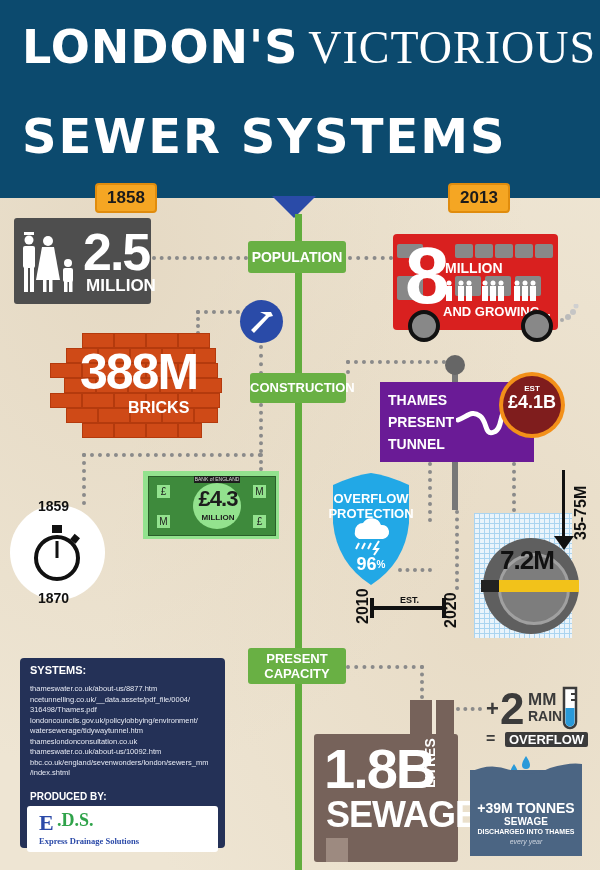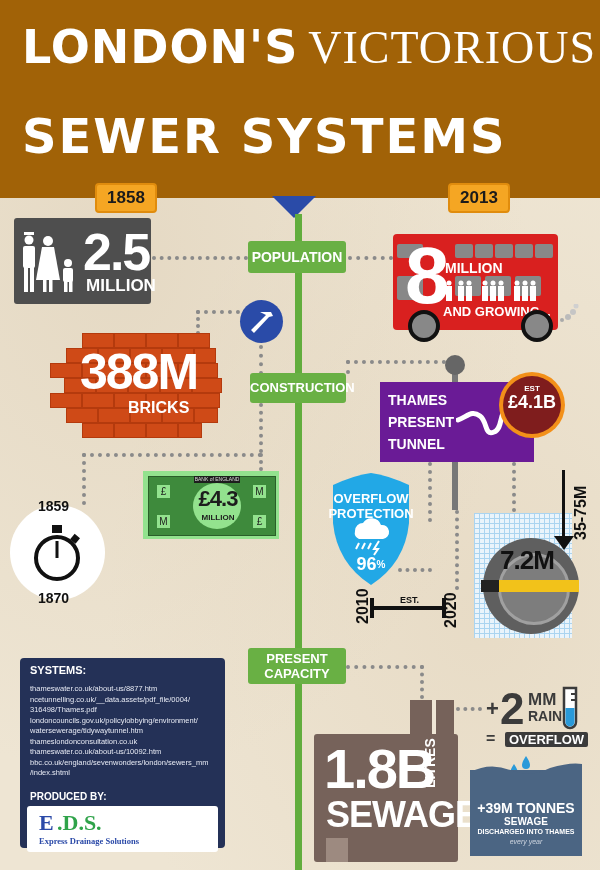--- a/index.html
+++ b/index.html
@@ -1,21 +1,21 @@
 <!DOCTYPE html>
 <html><head>
 <meta charset="utf-8">
 <style>
   html,body{margin:0;padding:0;}
   body{width:600px;height:870px;position:relative;overflow:hidden;background:#efe6d6;font-family:"Liberation Sans",sans-serif;}
   .bg{position:absolute;left:0;top:0;width:600px;height:870px;background:
      radial-gradient(ellipse at 20% 30%, rgba(220,205,180,0.5), transparent 60%),
      radial-gradient(ellipse at 80% 70%, rgba(225,210,185,0.5), transparent 55%),
      #eee5d3;}
-  .header{position:absolute;left:0;top:0;width:600px;height:198px;background:#a16207;}
+  .header{position:absolute;left:0;top:0;width:600px;height:198px;background:#0c4a6e;}
   .notch{position:absolute;left:272px;top:196px;width:0;height:0;border-left:22px solid transparent;border-right:22px solid transparent;border-top:22px solid #2a4ba8;}
   .title1{position:absolute;left:22px;top:20px;color:#fff;font-family:"DejaVu Sans",sans-serif;font-weight:bold;font-size:46px;letter-spacing:1px;}
   .title1 .serif{font-family:"Liberation Serif",serif;font-weight:normal;font-size:46px;margin-left:10px;}
   .title2{position:absolute;left:22px;top:108px;color:#fff;font-family:"DejaVu Sans",sans-serif;font-weight:bold;font-size:48px;letter-spacing:2px;}
   .year{position:absolute;top:183px;width:58px;height:26px;background:#f5a623;border:2px solid #e08c0d;border-radius:4px;color:#1b1b1b;font-weight:bold;font-size:17px;text-align:center;line-height:26px;font-family:"Liberation Sans",sans-serif;}
   .timeline{position:absolute;left:295px;top:214px;width:7px;height:656px;background:#62ad3d;}
   .green-tag{position:absolute;background:#69b044;color:#fff;font-weight:bold;font-size:14px;text-align:center;border-radius:3px;font-family:"Liberation Sans",sans-serif;}
   .dots-h{position:absolute;height:0;border-top:4px dotted #8a8a8a;}
   .dots-v{position:absolute;width:0;border-left:4px dotted #8a8a8a;}
   .pop-1858{position:absolute;left:14px;top:218px;width:137px;height:86px;background:#4e4e4e;border-radius:3px;color:#fff;}
@@ -55,21 +55,21 @@
      background-image:linear-gradient(#aad4f0 1px,transparent 1px),linear-gradient(90deg,#aad4f0 1px,transparent 1px);background-size:5px 5px;}
   .tape-outer{position:absolute;left:483px;top:538px;width:96px;height:96px;border-radius:50%;background:#5f5f5f;}
   .tape-inner{position:absolute;left:498px;top:553px;width:66px;height:66px;border-radius:50%;background:#7d7d7d;border:3px solid #a0a0a0;}
   .tape-band{position:absolute;left:481px;top:580px;width:98px;height:12px;background:#f2c21a;}
   .tape-val{position:absolute;left:500px;top:545px;color:#111;font-size:26px;font-weight:bold;letter-spacing:-1px;text-align:right;}
   .sources{position:absolute;left:20px;top:658px;width:205px;height:190px;background:#243157;border-radius:4px;}
   .sources h4{position:absolute;left:10px;top:6px;margin:0;color:#fff;font-size:11px;font-weight:bold;}
   .sources .list{position:absolute;left:10px;top:26px;width:195px;color:#e6e9f3;font-size:7.5px;line-height:10.5px;}
   .sources .prod{position:absolute;left:10px;top:133px;color:#fff;font-size:10px;font-weight:bold;}
   .logo{position:absolute;left:7px;top:148px;width:191px;height:46px;background:#fff;border-radius:3px;}
-  .logo .eds{position:absolute;left:30px;top:4px;color:#2fa34a;font-family:"Liberation Serif",serif;font-weight:bold;font-size:22px;}
+  .logo .eds{position:absolute;left:30px;top:4px;color:#2fa34a;font-family:"Liberation Serif",serif;font-weight:bold;font-size:18px;}
   .logo .e{position:absolute;left:12px;top:4px;color:#2b4aa8;font-family:"Liberation Serif",serif;font-weight:bold;font-size:22px;}
   .logo .sub{position:absolute;left:12px;top:30px;color:#2b4aa8;font-family:"Liberation Serif",serif;font-weight:bold;font-size:8.5px;}
   .factory{position:absolute;left:314px;top:734px;width:144px;height:128px;background:#76625a;border-radius:3px;}
   .chimney{position:absolute;background:#76625a;}
   .factory .big{position:absolute;left:10px;top:2px;color:#fff;font-size:56px;font-weight:bold;letter-spacing:-2px;}
   .factory .lit{position:absolute;left:108px;top:10px;color:#fff;font-size:14px;font-weight:bold;transform:rotate(-90deg) translate(-44px,0);transform-origin:left top;}
   .factory .sew{position:absolute;left:12px;top:60px;color:#fff;font-size:36px;font-weight:bold;letter-spacing:-1px;}
   .factory .proc{position:absolute;left:36px;top:106px;color:#fff;font-size:10px;font-weight:bold;}
   .factory .door{position:absolute;left:12px;top:104px;width:22px;height:24px;background:#9d8a80;}
   .rain{position:absolute;left:486px;top:690px;}

